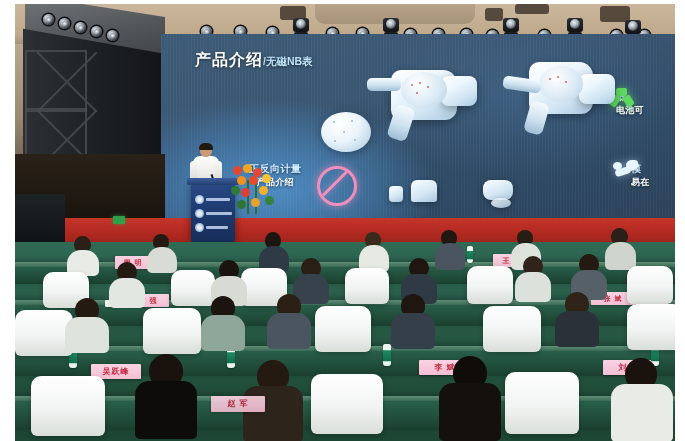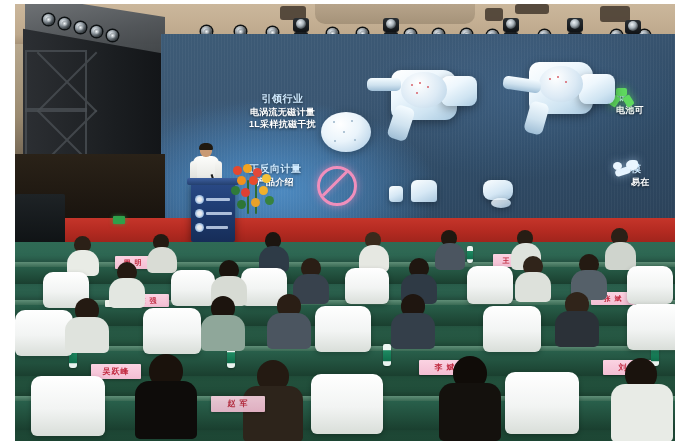--- a/index.html
+++ b/index.html
@@ -269,26 +269,24 @@
     <div class="mover" style="left:610px;top:16px;">
       <div class="yoke"></div>
         <div class="head"></div>
         <div class="base"></div>
       </div>
 
     <div class="led-screen">
       <div class="led-glow"></div>
       <div class="led-scan"></div>
 
-
-      <div class="feat feat-a">
-        <div class="hd">引领行业</div>
-        <div class="ln">电涡流无磁计量</div>
-        <div class="ln">1L采样抗磁干扰</div>
-      </div>
+      <div class="slide-title">
+        <span>产品介绍</span><span class="sub">/</span><span class="sub">无磁NB表</span>
+      </div>
+
       <div class="disc">
         <div class="dot" style="left:12px;top:9px;"></div>
         <div class="dot" style="left:30px;top:8px;"></div>
         <div class="dot" style="left:22px;top:19px;"></div>
         <div class="dot" style="left:13px;top:28px;"></div>
         <div class="dot" style="left:33px;top:27px;"></div>
       </div>
 
       <div class="feat feat-b">
         <div class="hd">正反向计量</div>

